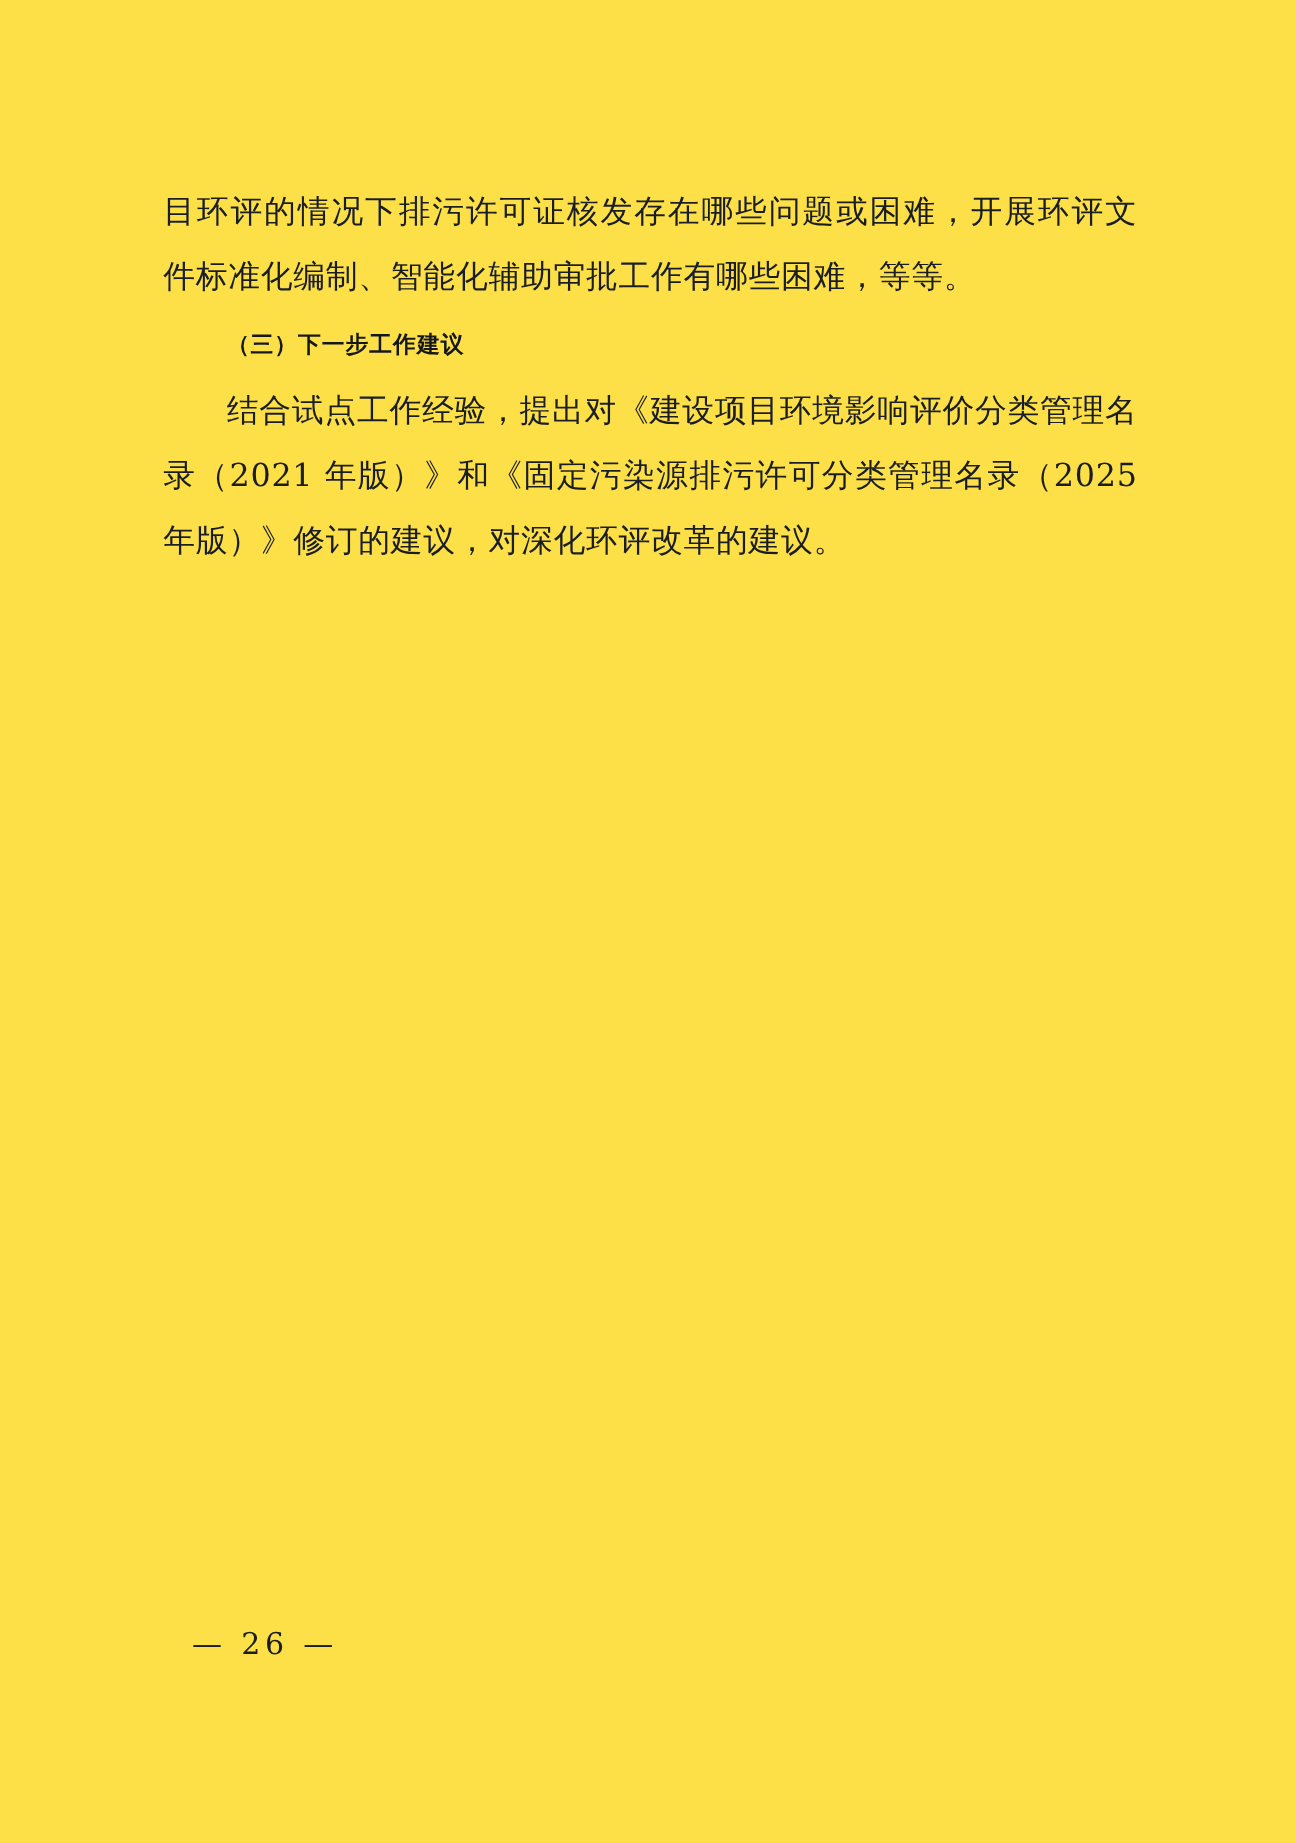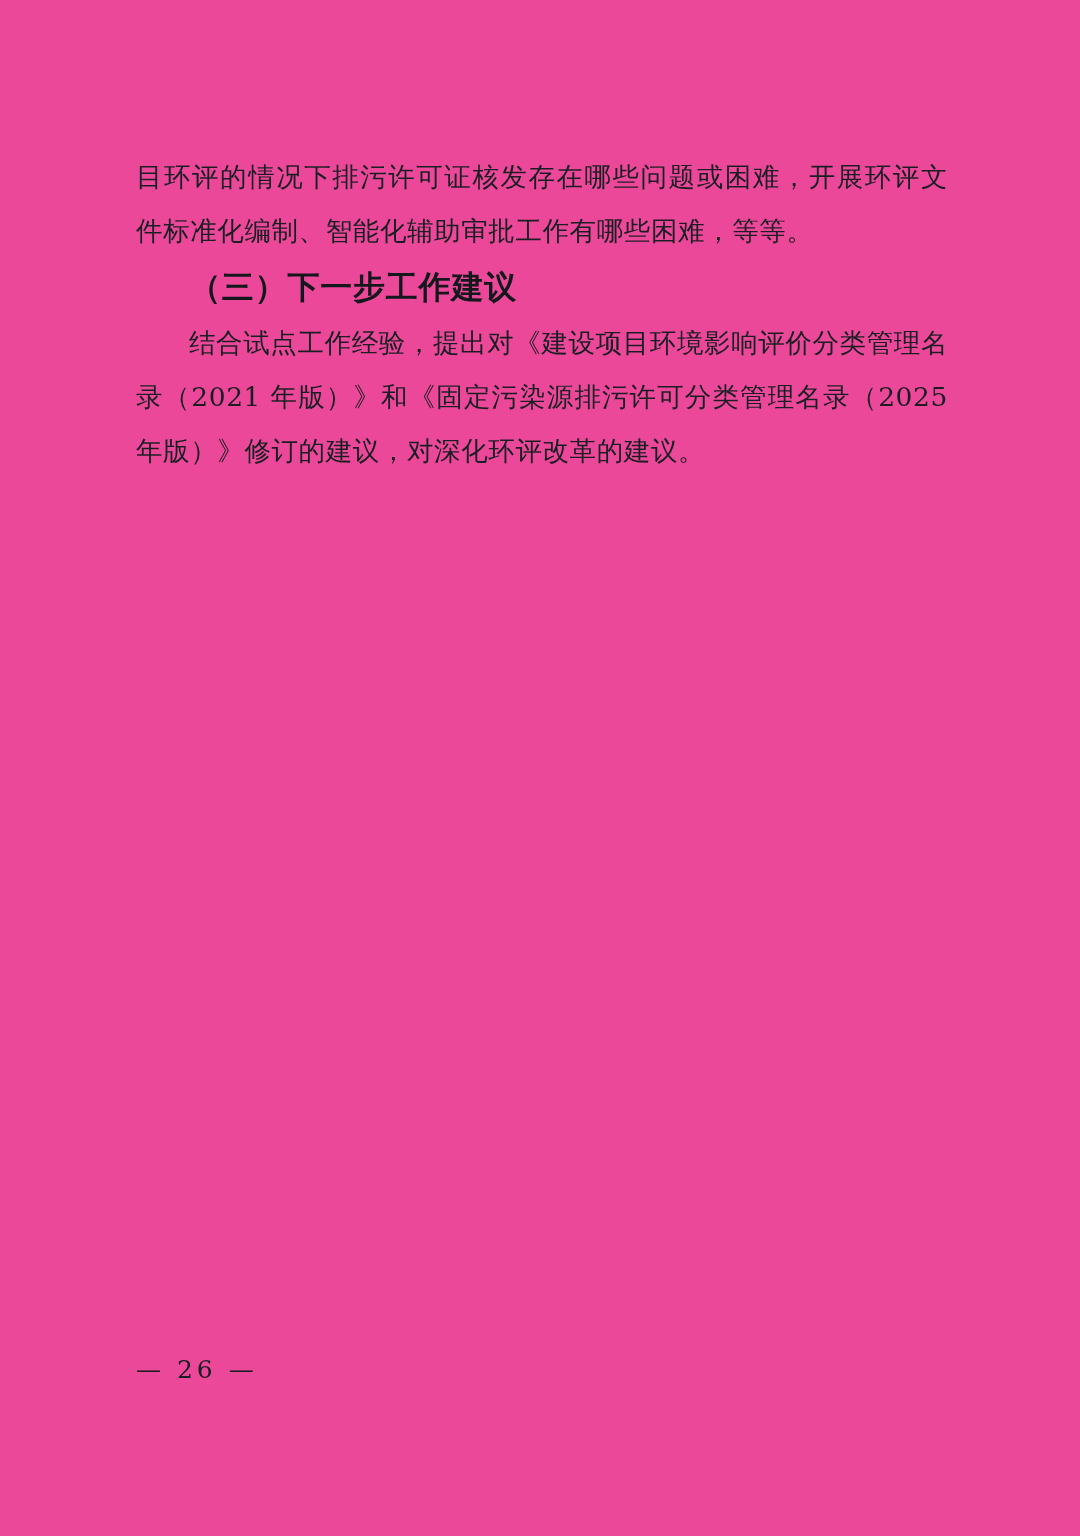--- a/index.html
+++ b/index.html
@@ -14,42 +14,42 @@
     color: #15181c;
     position: relative;
     overflow: hidden;
   }
   .page {
     position: absolute;
     left: 0;
     top: 0;
     width: 1080px;
     height: 1536px;
-    background: #ec4899;
+    background: #fde047;
   }
   .content {
     position: absolute;
     left: 136px;
     top: 150px;
     width: 812px;
   }
   .para {
     font-size: 26.5px;
     line-height: 54px;
     letter-spacing: 0.6px;
     text-align: justify;
     text-justify: inter-ideograph;
     margin: 0 0 0 0;
     color: #1a1e24;
   }
   .para.indent {
     text-indent: 53px;
   }
   .heading {
-    font-size: 32px;
+    font-size: 19px;
     line-height: 54px;
     letter-spacing: 0.8px;
     font-weight: bold;
     text-indent: 53px;
     margin: 0;
     color: #14181d;
     font-family: "DejaVu Sans", "Liberation Sans", sans-serif;
   }
   .block-gap {
     height: 2px;
@@ -61,20 +61,21 @@
     width: 1080px;
     text-align: left;
     padding-left: 136px;
     box-sizing: border-box;
   }
   .page-number {
     font-size: 25px;
     letter-spacing: 4px;
     color: #1a1e24;
     font-family: "DejaVu Serif", "Liberation Serif", serif;
+    margin-left: 24px;
   }
 </style>
 </head>
 <body>
 
 <div class="page">
 
   <div class="content">
 
     <p class="para">目环评的情况下排污许可证核发存在哪些问题或困难，开展环评文件标准化编制、智能化辅助审批工作有哪些困难，等等。</p>

